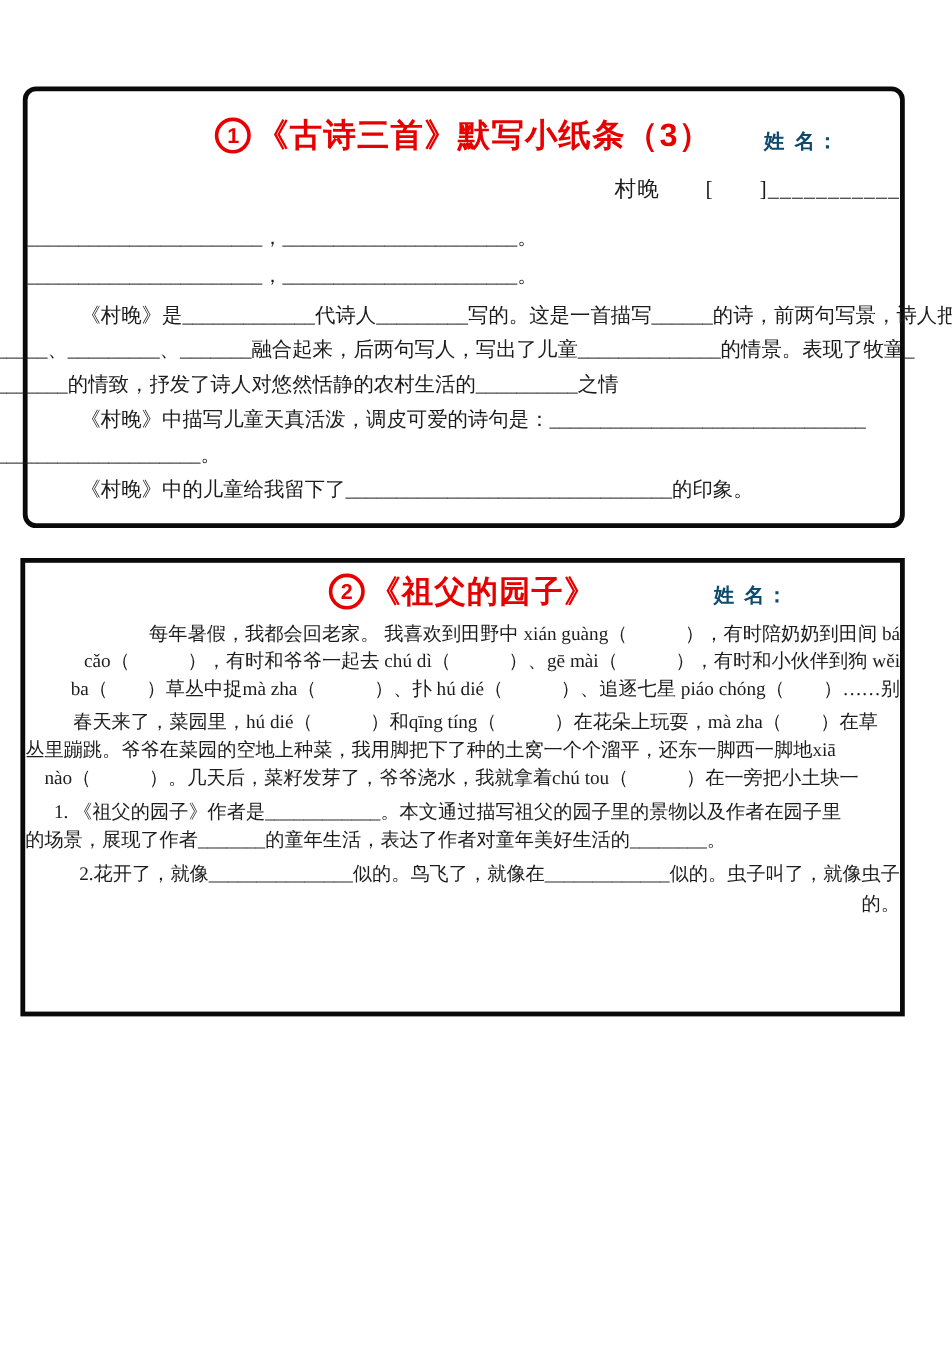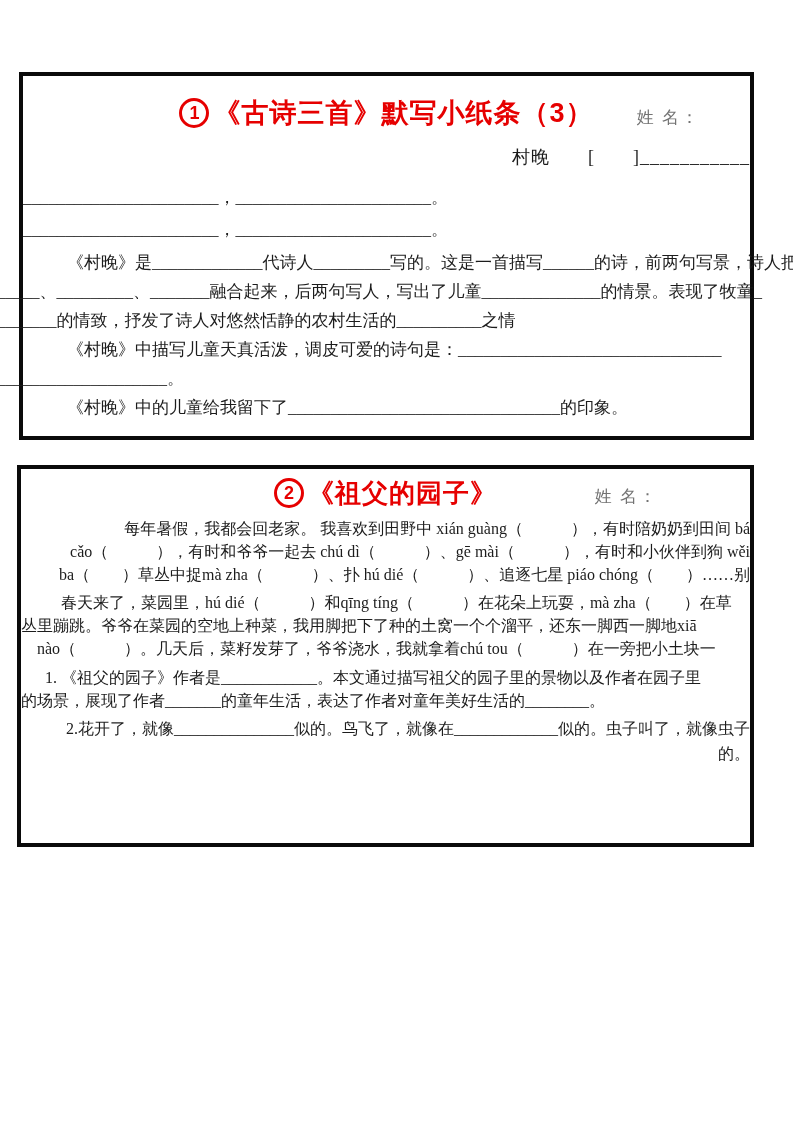--- a/index.html
+++ b/index.html
@@ -2,32 +2,32 @@
 <html><head>
 <meta charset="utf-8">
 <style>
   html,body{margin:0;padding:0;}
   body{
     width:793px;height:1121px;background:#ffffff;position:relative;
     font-family:"Liberation Serif","DejaVu Serif",serif;
     color:#1c1c1c;overflow:hidden;
   }
   .box{position:absolute;border:4px solid #0a0a0a;background:#ffffff;}
-  #box1{left:19px;top:72px;width:727px;height:360px;}
+  #box1{left:19px;top:72px;width:727px;height:360px;border-radius:11px;}
   #box2{left:17px;top:465px;width:729px;height:374px;}
 
   .title-row{position:relative;text-align:center;font-family:"Liberation Sans","DejaVu Sans",sans-serif;
     color:#e60000;font-weight:bold;}
   #box1 .title-row{margin-top:20px;font-size:27px;line-height:34px;letter-spacing:1px;}
   #box2 .title-row{margin-top:8px;font-size:26px;line-height:32px;letter-spacing:1px;}
   .circ{display:inline-block;width:24px;height:24px;line-height:24px;border:3px solid #e60000;
     border-radius:50%;text-align:center;font-size:18px;font-weight:bold;margin-right:4px;
     vertical-align:3px;letter-spacing:0;}
-  .name{position:absolute;font-family:"Liberation Serif","DejaVu Serif",serif;font-weight:normal;
-    font-size:17px;color:#737373;letter-spacing:2px;line-height:20px;}
+  .name{position:absolute;font-family:"Liberation Serif","DejaVu Serif",serif;font-weight:bold;
+    font-size:17px;color:#0c4a6e;letter-spacing:2px;line-height:20px;}
   #box1 .name{right:50px;top:12px;}
   #box2 .name{right:92px;top:10px;}
 
   .poem-head{text-align:right;font-size:18px;margin-top:14px;line-height:26px;letter-spacing:1px;white-space:pre;}
   .ans{text-align:left;font-size:17px;line-height:24px;white-space:pre;letter-spacing:0;}
   .ans1{margin-top:16px;}
   .ans2{margin-top:8px;}
 
   .para{margin-top:6px;font-size:17px;line-height:29px;}
   .line{white-space:pre;}

